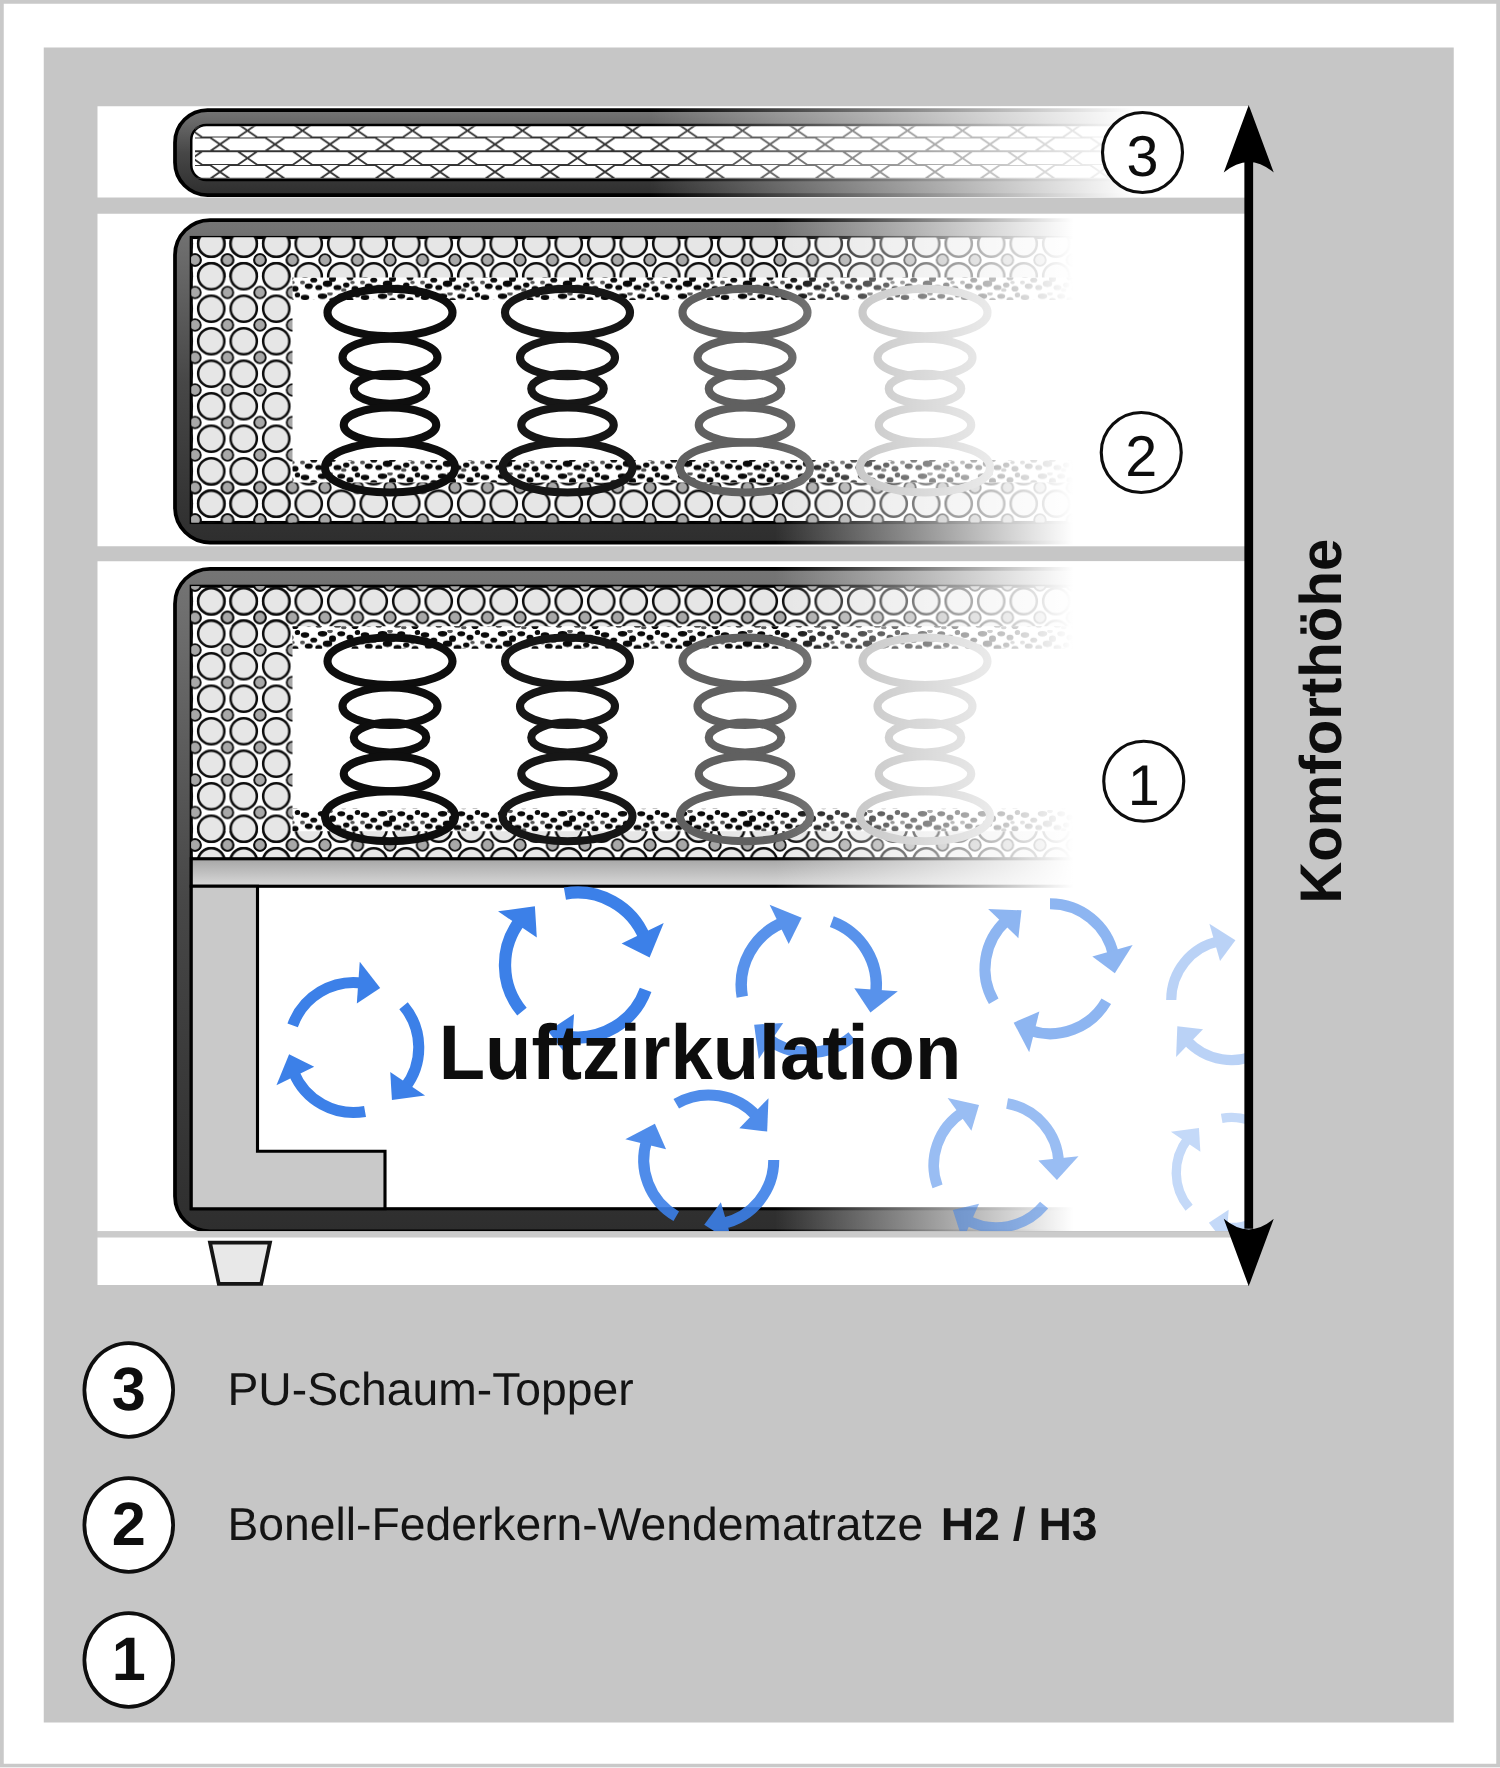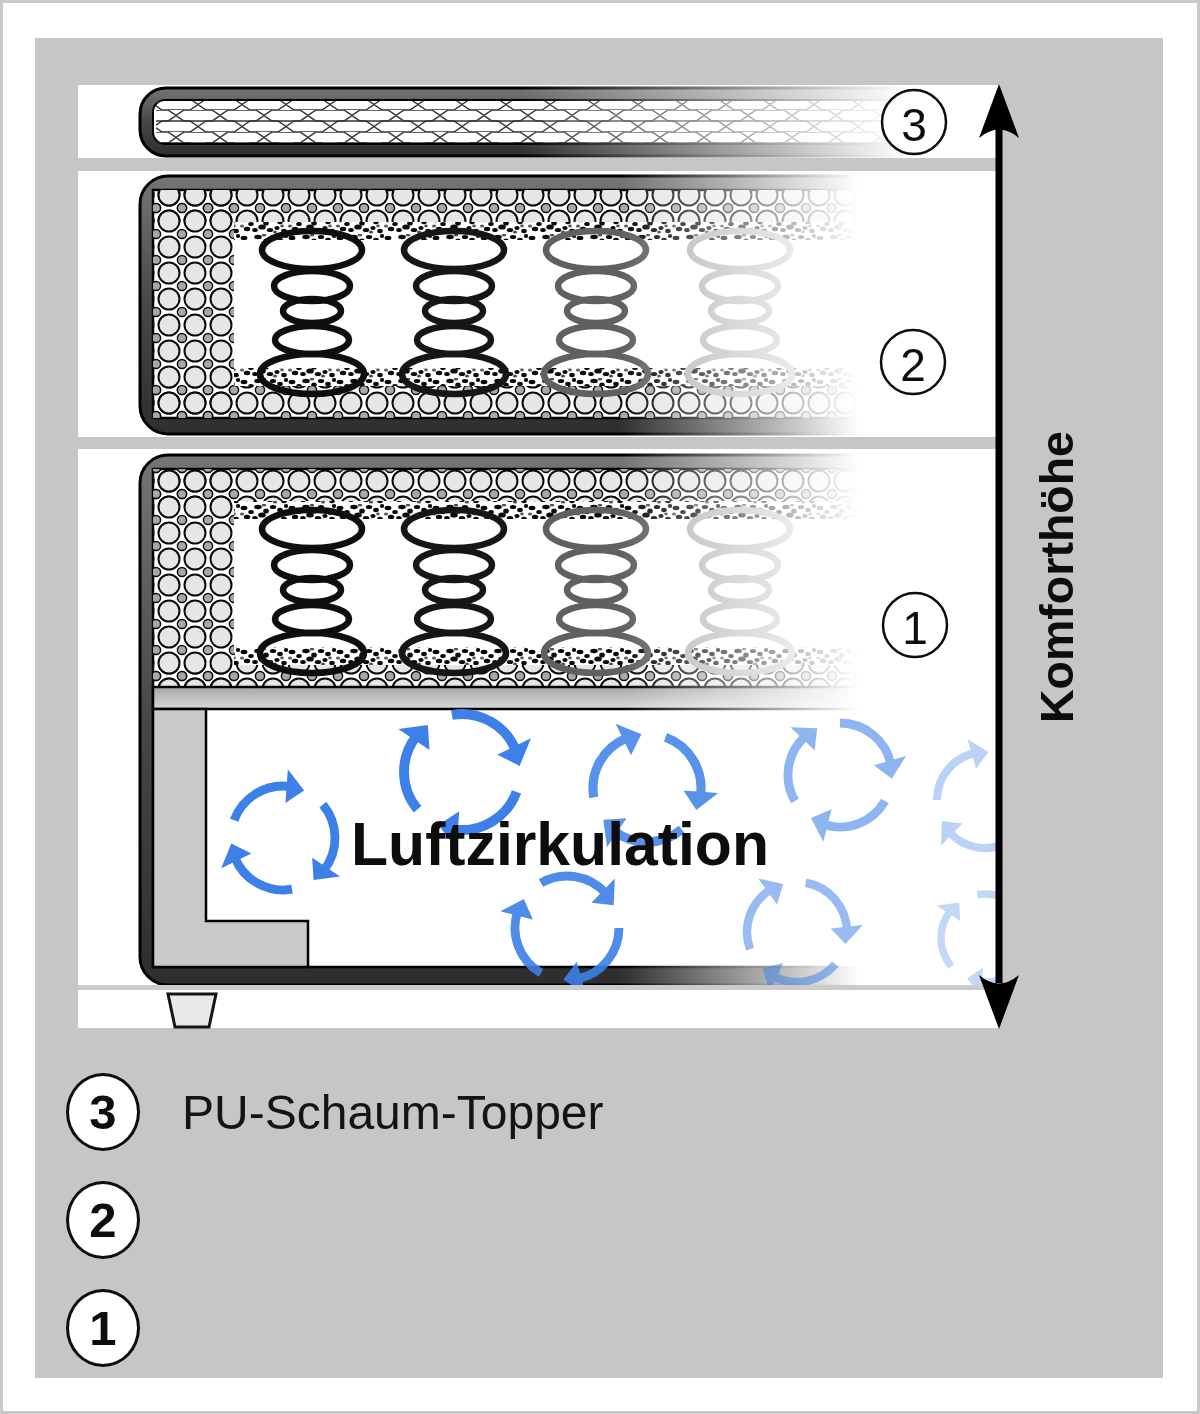--- a/index.html
+++ b/index.html
@@ -5,21 +5,21 @@
   html,body{margin:0;padding:0;background:#fff;}
   .page{position:relative;width:1200px;height:1414px;background:#ffffff;overflow:hidden;
         font-family:"Liberation Sans",sans-serif;}
   .frame{position:absolute;inset:0;border:3px solid #c9c9c9;pointer-events:none;z-index:10;}
   .panel{position:absolute;left:35px;top:38px;width:1128px;height:1340px;background:var(--panel,#c6c6c6);z-index:0;}
   svg.diagram{position:absolute;left:0;top:0;z-index:1;}
   .legend{position:absolute;left:0;top:0;width:100%;height:100%;z-index:2;}
   .legend-row{position:absolute;left:66px;height:76px;display:flex;align-items:center;gap:42px;}
   .legend-circle{width:68px;height:72px;border:3.5px solid #0e0e0e;border-radius:50%;background:#fff;
         display:flex;align-items:center;justify-content:center;font-weight:bold;font-size:49px;color:#0e0e0e;}
-  .legend-text{display:flex;align-items:baseline;font-size:48px;color:#141414;white-space:nowrap;}
+  .legend-text{display:flex;align-items:baseline;font-size:37px;color:#141414;white-space:nowrap;}
   .legend-text b{margin-left:14px;font-weight:bold;}
 </style>
 </head>
 <body>
 
 <div class="page">
   <div class="panel" style="background: rgb(198, 198, 198);"></div>
 
   <svg class="diagram" width="1200" height="1414" viewBox="0 0 1200 1414" xmlns="http://www.w3.org/2000/svg">
     <defs>
@@ -265,20 +265,24 @@
   <div class="legend">
     <div class="legend-row" style="top:1074px">
       <div class="legend-circle">3</div>
       <div class="legend-text">
         <span>PU-Schaum-Topper</span>
           <b></b>
       </div>
     </div>
     <div class="legend-row" style="top:1182px">
       <div class="legend-circle">2</div>
+      <div class="legend-text">
+        <span>Bonell-Federkern-Wendematratze</span>
+          <b>H2 / H3</b>
+      </div>
     </div>
     <div class="legend-row" style="top:1290px">
       <div class="legend-circle">1</div>
     </div>
   </div>
 
   <div class="frame"></div>
 </div>
 
 </body></html>

